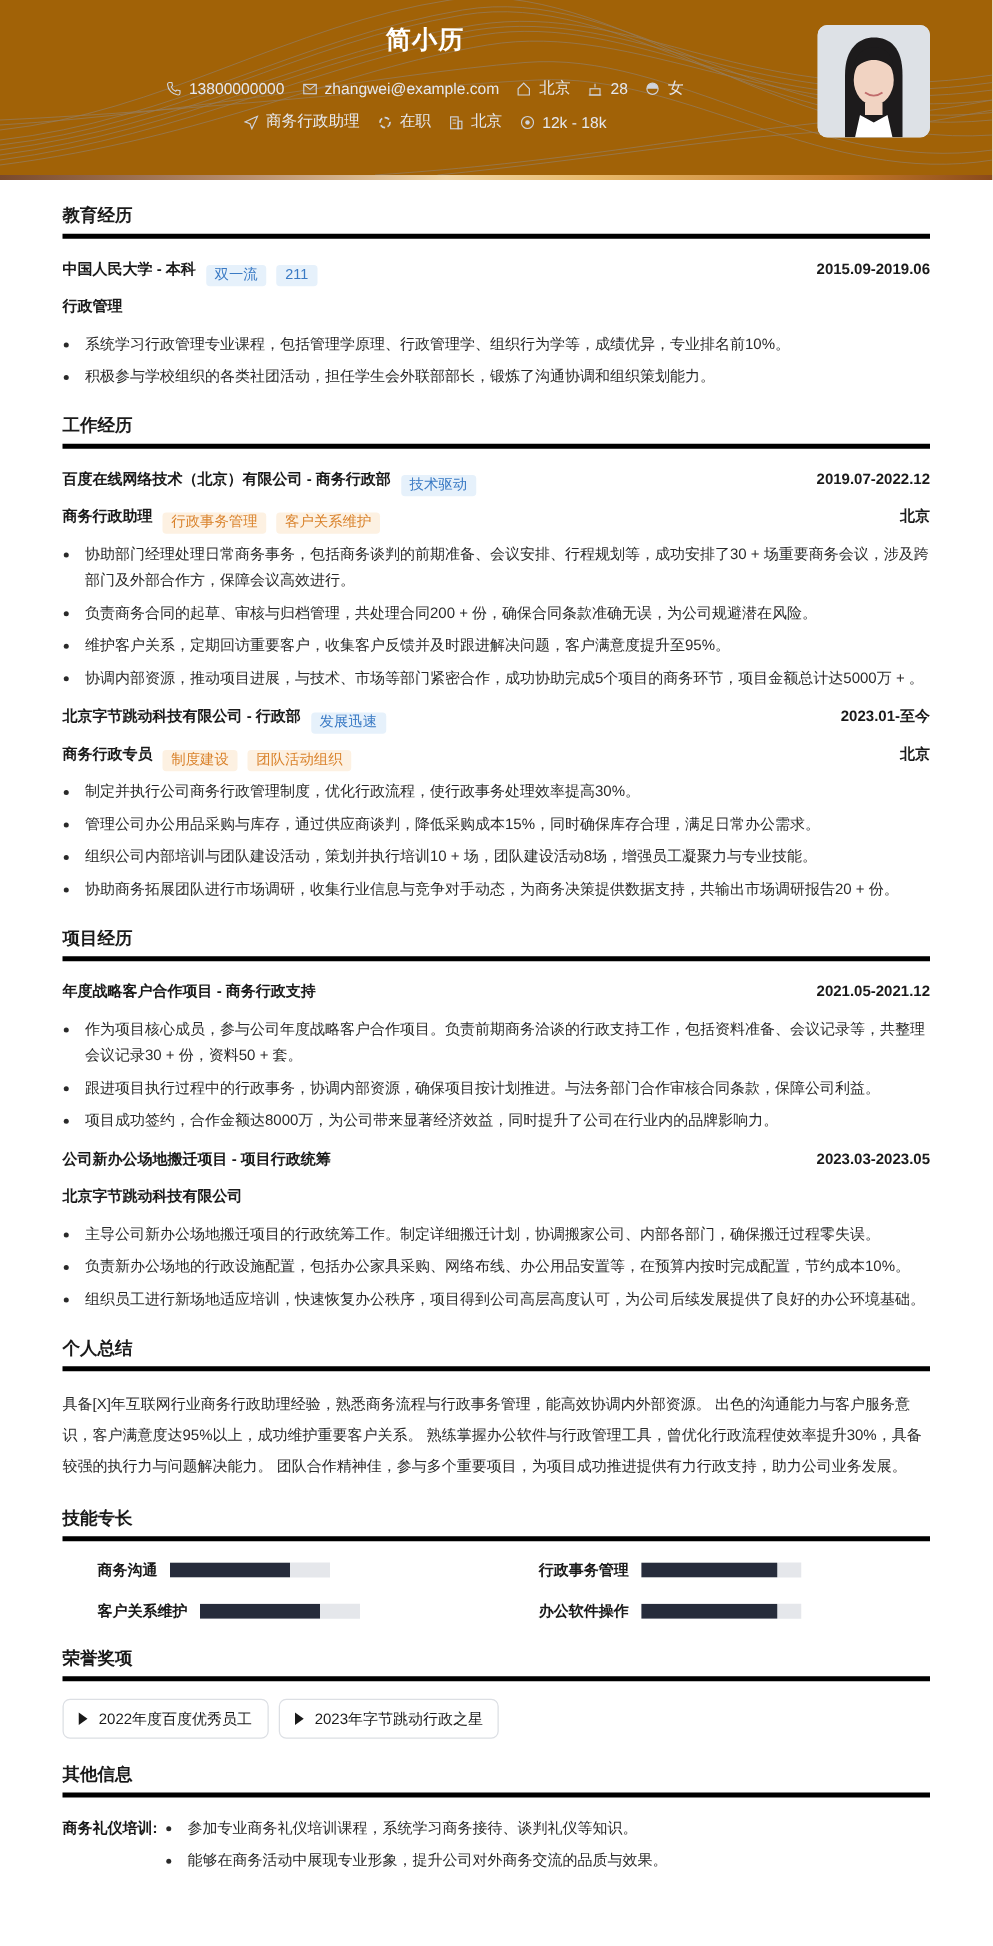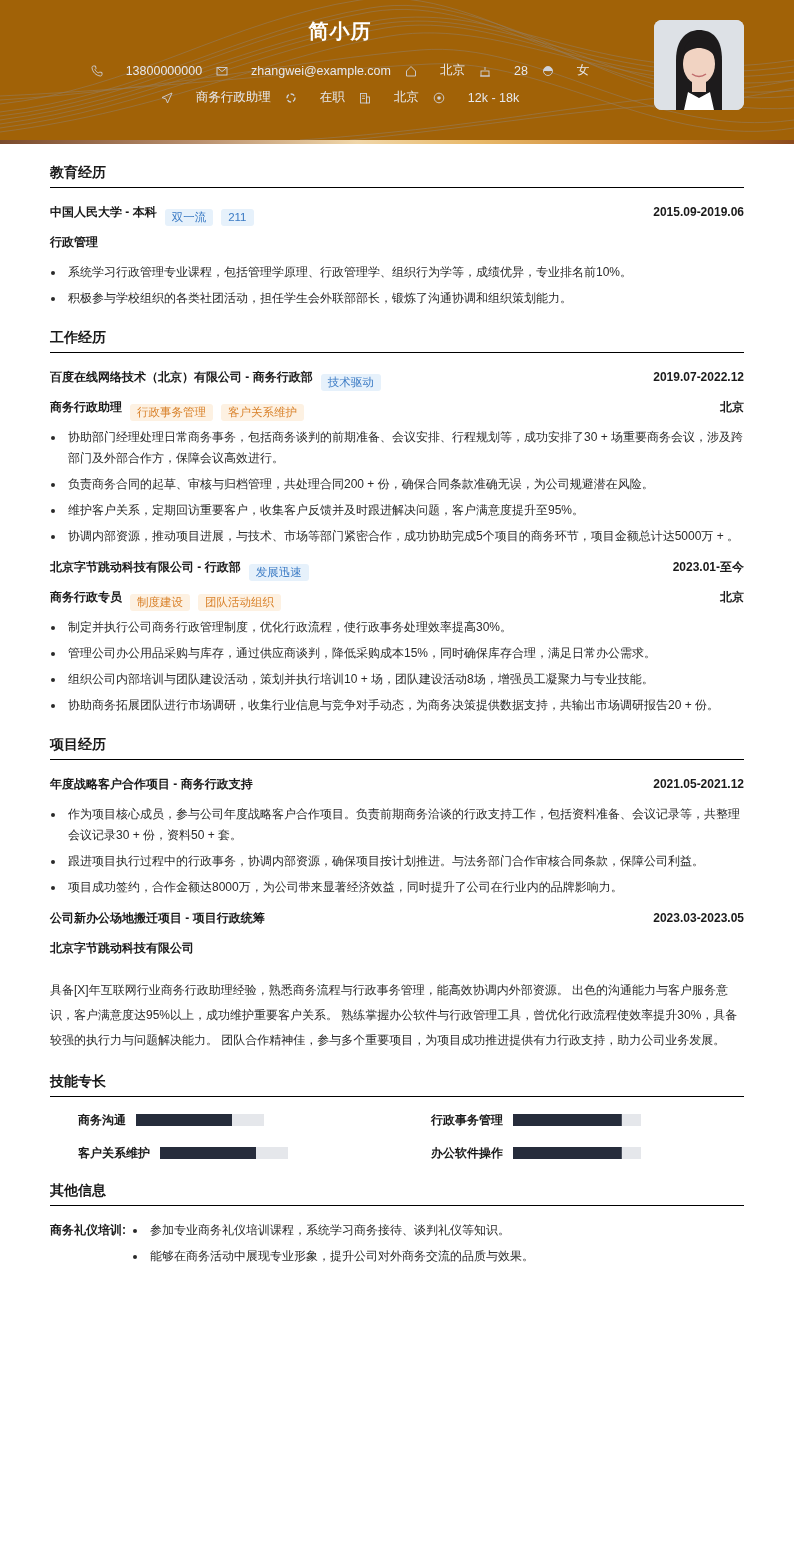--- a/index.html
+++ b/index.html
@@ -5,30 +5,30 @@
   * { box-sizing: border-box; margin: 0; padding: 0; }
   html, body { width: 794px; background: #ffffff; }
   body { font-family: "Liberation Sans", "DejaVu Sans", sans-serif; color: #1f1f1f; font-size: 12px; }
 
   .header { position: relative; width: 794px; height: 140px; background: #a16207; overflow: hidden; }
   .header svg.waves { position: absolute; left: 0; top: 0; width: 794px; height: 140px; }
   .header .name { position: absolute; left: 0; width: 680px; top: 18px; text-align: center; color: #ffffff; font-size: 20px; font-weight: bold; letter-spacing: 1px; }
   .header .row { position: absolute; left: 0; width: 680px; text-align: center; color: #e6e8ee; font-size: 12.5px; display: flex; justify-content: center; align-items: center; gap: 0; }
   .header .row1 { top: 62px; }
   .header .row2 { top: 89px; }
-  .info-item { display: inline-flex; align-items: center; margin: 0 7px; gap: 17px; }
+  .info-item { display: inline-flex; align-items: center; margin: 0 7px; }
   .info-item .ico { display: inline-block; width: 12px; height: 12px; margin-right: 6px; }
   .info-item .ico svg { width: 12px; height: 12px; display: block; }
   .photo { position: absolute; left: 654px; top: 20px; width: 90px; height: 90px; border-radius: 8px; overflow: hidden; background: #dfe3e8; }
   .photo svg { width: 90px; height: 90px; display: block; }
   .gold-bar { width: 794px; height: 4px; background: linear-gradient(90deg, #7a4a2c 0%, #b9906f 25%, #f0d6a8 45%, #e8b96a 60%, #c47a2a 85%, #8a4a1c 100%); }
 
   .content { padding: 0 50px; }
   .section { margin-top: 20px; }
-  .section-title { font-size: 14px; font-weight: bold; color: #1a1a1a; padding-bottom: 5px; border-bottom: 1px solid #000000; margin-bottom: 14px; }
+  .section-title { font-size: 14px; font-weight: bold; color: #1a1a1a; padding-bottom: 5px; border-bottom: 4px solid #000000; margin-bottom: 14px; }
   .entry { margin-bottom: 10px; }
   .entry-row { display: flex; justify-content: space-between; align-items: center; height: 20px; margin-bottom: 10px; }
   .entry-row .left { display: flex; align-items: center; }
   .bold { font-weight: bold; font-size: 12px; color: #1a1a1a; text-align: center; }
   .date { font-weight: bold; font-size: 12px; color: #1a1a1a; }
   .tag { display: inline-block; font-size: 11.5px; padding: 1px 7px; border-radius: 3px; margin-left: 8px; line-height: 15px; margin-top: 11px; }
   .tag.blue { background: #e6f1fb; color: #3a7ac4; }
   .tag.orange { background: #fdf1e2; color: #d9822b; }
   ul.bullets { list-style: none; }
   ul.bullets li { position: relative; padding-left: 18px; font-size: 12px; line-height: 21px; margin-bottom: 5px; color: #2a2a2a; }
@@ -264,24 +264,30 @@
     </div>
 
     <div class="entry">
       <div class="entry-row">
         <span class="bold">公司新办公场地搬迁项目 - 项目行政统筹</span>
         <span class="date">2023.03-2023.05</span>
       </div>
       <div class="entry-row">
         <span class="bold">北京字节跳动科技有限公司</span>
       </div>
-    </div>
-  </div>
-
-  <div class="section">
+      <ul class="bullets">
+        <li>主导公司新办公场地搬迁项目的行政统筹工作。制定详细搬迁计划，协调搬家公司、内部各部门，确保搬迁过程零失误。</li>
+        <li>负责新办公场地的行政设施配置，包括办公家具采购、网络布线、办公用品安置等，在预算内按时完成配置，节约成本10%。</li>
+        <li>组织员工进行新场地适应培训，快速恢复办公秩序，项目得到公司高层高度认可，为公司后续发展提供了良好的办公环境基础。</li>
+      </ul>
+    </div>
+  </div>
+
+  <div class="section">
+    <div class="section-title">个人总结</div>
     <div class="summary">具备[X]年互联网行业商务行政助理经验，熟悉商务流程与行政事务管理，能高效协调内外部资源。 出色的沟通能力与客户服务意识，客户满意度达95%以上，成功维护重要客户关系。 熟练掌握办公软件与行政管理工具，曾优化行政流程使效率提升30%，具备较强的执行力与问题解决能力。 团队合作精神佳，参与多个重要项目，为项目成功推进提供有力行政支持，助力公司业务发展。</div>
   </div>
 
   <div class="section">
     <div class="section-title">技能专长</div>
     <div class="skills">
       <div class="skill">
         <span class="label">商务沟通</span>
         <span class="track">
             <span class="fillwrap" style="width: 75%;">
@@ -309,20 +315,33 @@
         <span class="label">办公软件操作</span>
         <span class="track">
             <span class="fillwrap" style="width: 85%;">
               <span class="fill" style="width:100%"></span>
             </span>
           </span>
       </div>
     </div>
   </div>
 
+  <div class="section">
+    <div class="section-title">荣誉奖项</div>
+    <div class="awards">
+      <span class="award">
+        <span class="tri"></span>
+        <span>2022年度百度优秀员工</span>
+      </span>
+      <span class="award">
+        <span class="tri"></span>
+        <span>2023年字节跳动行政之星</span>
+      </span>
+    </div>
+  </div>
 
   <div class="section" style="margin-bottom:20px;">
     <div class="section-title">其他信息</div>
     <div class="other-row">
       <span class="olabel">商务礼仪培训:</span>
       <ul class="bullets">
         <li>参加专业商务礼仪培训课程，系统学习商务接待、谈判礼仪等知识。</li>
         <li>能够在商务活动中展现专业形象，提升公司对外商务交流的品质与效果。</li>
       </ul>
     </div>

